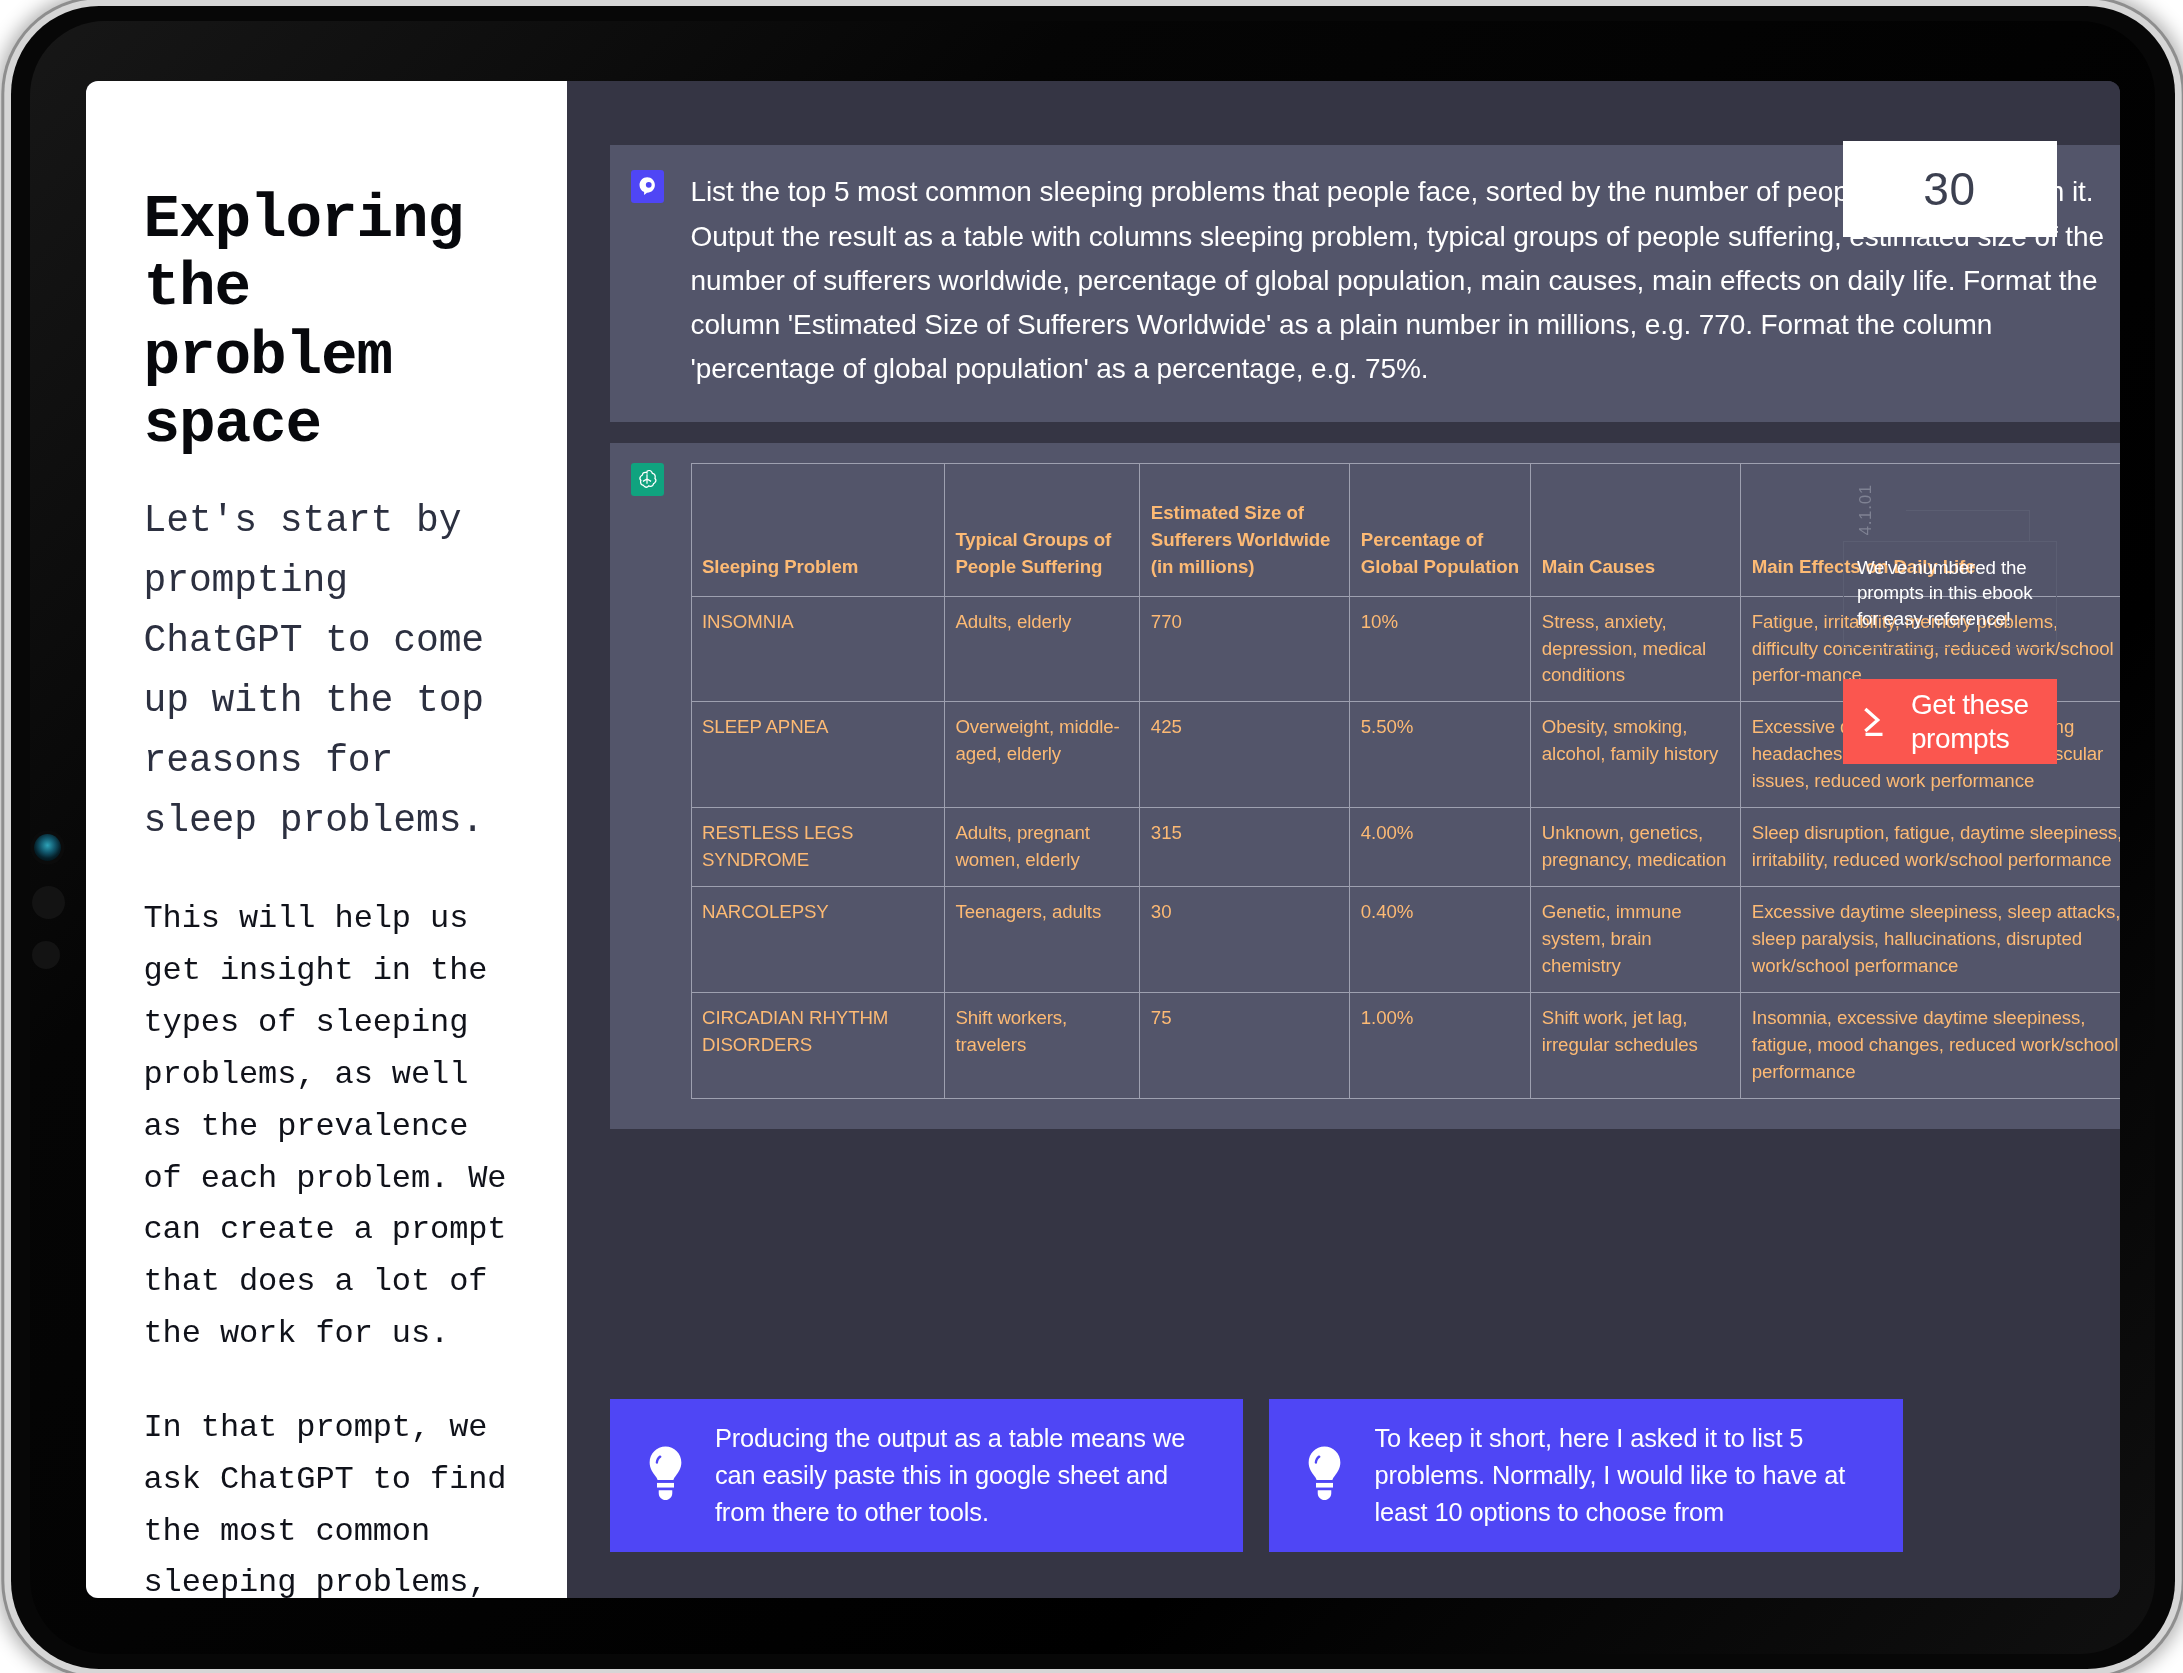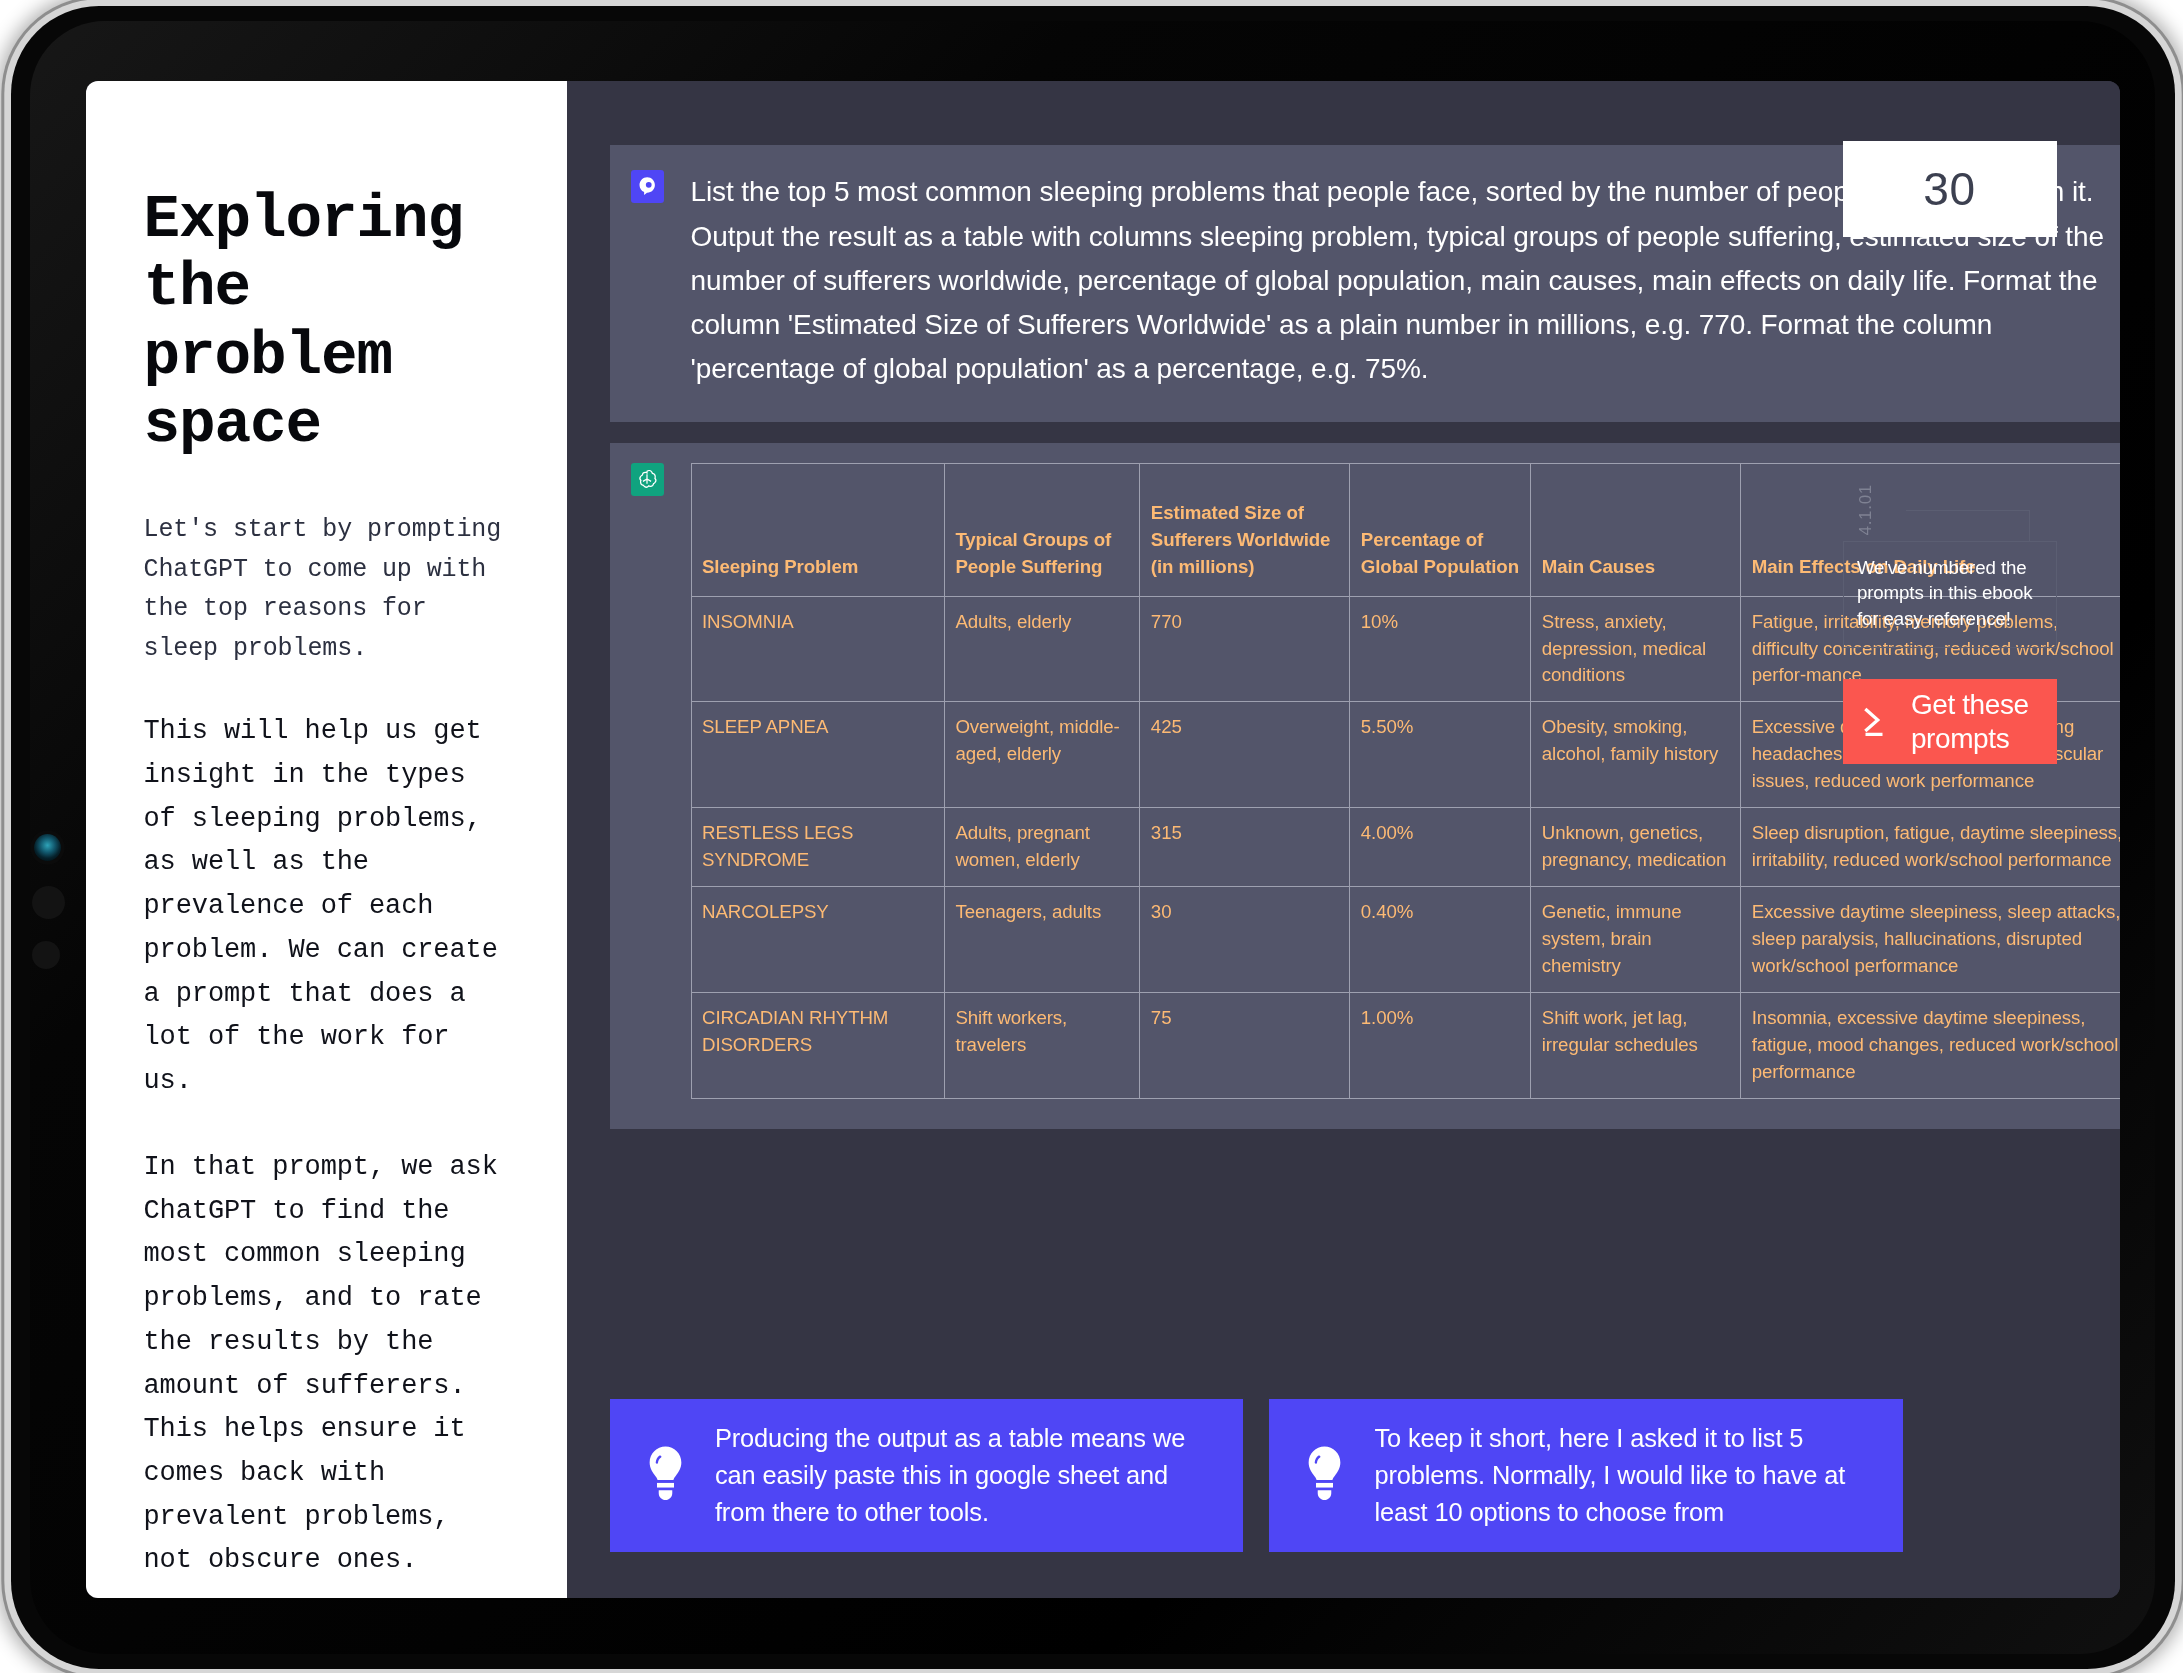--- a/index.html
+++ b/index.html
@@ -68,29 +68,29 @@
   }
   #page-title {
     font-size: 61px;
     line-height: 1.12;
     font-weight: 700;
     letter-spacing: -1.1px;
     color: #07080c;
     white-space: pre-line;
   }
   #intro-paragraph {
-    margin-top: 51px;
-    font-size: 25px;
+    margin-top: 32px;
+    font-size: 38px;
     line-height: 1.58;
     color: #2c3040;
     letter-spacing: -0.1px;
   }
   .body-paragraph {
     margin-top: 42px;
-    font-size: 27px;
+    font-size: 32px;
     line-height: 1.62;
     color: #10121a;
     letter-spacing: -0.1px;
   }
 
   
   #right-panel {
     flex: 1 1 auto;
     position: relative;
     background: #353544;

